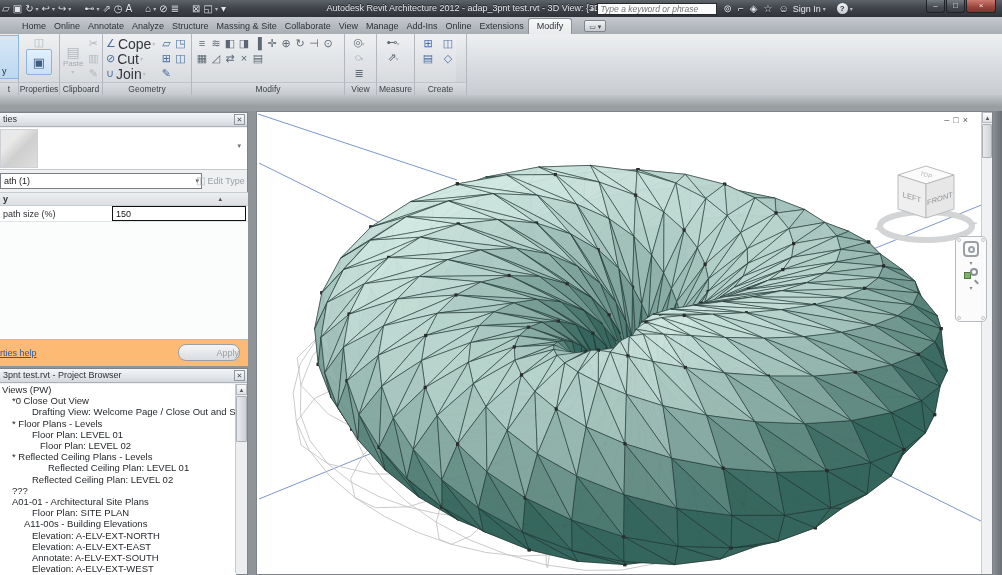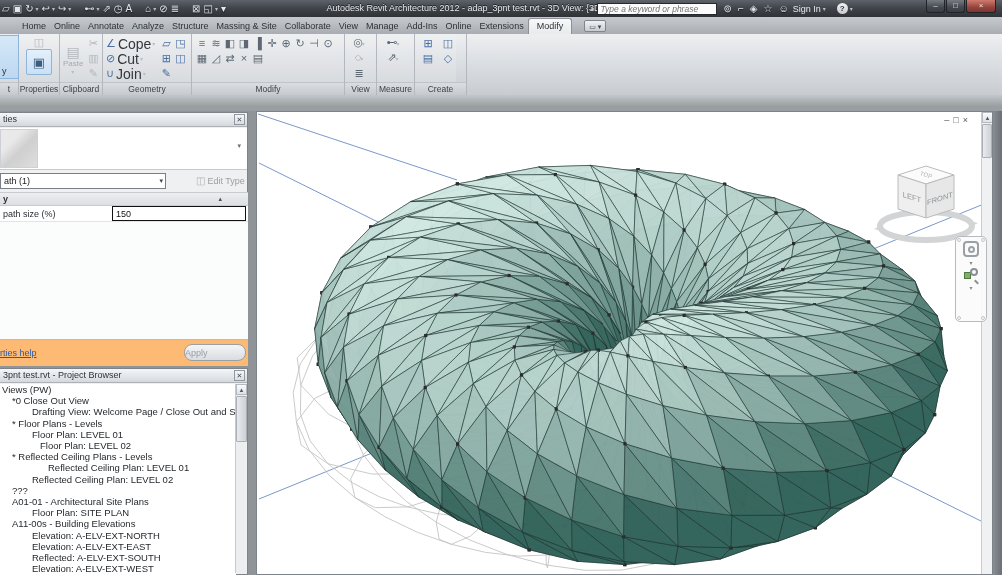--- a/index.html
+++ b/index.html
@@ -52,32 +52,32 @@
 
   
   .palette{background:#eef0f1;border:1px solid #7e838a;border-left:none}
   .pal-title{height:14px;background:linear-gradient(#f4f6f8,#d5d9de);border-bottom:1px solid #adb2b8;font-size:9px;color:#2f3337;padding:1px 3px;position:relative;white-space:nowrap}
   .pal-close{position:absolute;right:2px;top:1px;width:11px;height:11px;border:1px solid #9298a0;background:linear-gradient(#f5f6f8,#dcdfe4);font-size:7px;line-height:10px;text-align:center;color:#4a4f55}
   .props{left:0;top:112px;width:248px;height:253px}
   .preview{position:absolute;left:0;top:15px;width:247px;height:42px;background:#fff;border-bottom:1px solid #c6cacf}
   .thumb{position:absolute;left:0;top:1px;width:38px;height:39px;background:linear-gradient(135deg,#e9e9e9 30%,#cfcfcf 55%,#dedede);border:1px solid #cdd0d4}
   .prev-dd{position:absolute;right:6px;top:14px;font-size:7px;color:#6a6f75}
   .typerow{position:absolute;left:0;top:59px;width:248px;height:18px}
-  .combo{position:absolute;left:0;top:1px;width:166px;height:16px;background:#fff;border:1px solid #7a7f86;font-size:9px;color:#222;padding:2px 3px;white-space:nowrap}
+  .combo{position:absolute;left:0;top:1px;width:202px;height:16px;background:#fff;border:1px solid #7a7f86;font-size:9px;color:#222;padding:2px 3px;white-space:nowrap}
   .combo-dd{position:absolute;right:2px;top:3px;font-size:7px;color:#444}
   .edittype{position:absolute;left:196px;top:2px;display:flex;gap:2px;align-items:center;font-size:9px;color:#9aa0a6}
   .gheader{position:absolute;left:0;top:79px;width:248px;height:14px;background:linear-gradient(#eceef0,#dcdfe3);border-top:1px solid #c8ccd1;border-bottom:1px solid #c8ccd1;font-size:9px;font-weight:bold;color:#2e3236;padding:1px 3px}
   .gh-collapse{position:absolute;right:26px;top:2px;font-size:7px;color:#555;font-weight:normal}
   .proprow{position:absolute;left:0;top:93px;width:248px;height:16px;background:#fff;border-bottom:1px solid #e2e5e8}
   .proplabel{position:absolute;left:3px;top:3px;font-size:9px;color:#2a2e32;white-space:nowrap}
   input.propval{position:absolute;left:112px;top:0px;width:134px;height:15px;border:1px solid #111;font-size:9px;color:#111;padding:1px 3px;font-family:"Liberation Sans",sans-serif;background:#fff}
   .propfill{position:absolute;left:0;top:109px;width:248px;height:117px;background:#fbfcfc}
   .props-bottom{position:absolute;left:0;top:226px;width:248px;height:27px;background:#fdba74;border-top:1px solid #b9bdc3}
   .helplink{position:absolute;left:0px;top:8px;font-size:9px;color:#2a5caa;text-decoration:underline;white-space:nowrap}
-  .applybtn{position:absolute;right:2px;top:4px;width:62px;height:17px;border:1px solid #9aa0a7;border-radius:8px;background:linear-gradient(#f4f5f7,#d9dce0);font-size:9px;color:#9aa0a6;text-align:left;line-height:16px}
+  .applybtn{position:absolute;right:8px;top:4px;width:62px;height:17px;border:1px solid #9aa0a7;border-radius:8px;background:linear-gradient(#f4f5f7,#d9dce0);font-size:9px;color:#9aa0a6;text-align:right;line-height:16px}
 
   .browser{left:0;top:368px;width:248px;height:207px}
   .tree{position:absolute;left:0;top:15px;width:236px;height:191px;background:#fff;overflow:hidden}
   .trow{font-size:9.5px;color:#1f2327;line-height:11.2px;white-space:nowrap}
   .vsb{position:absolute;right:1px;top:15px;width:11px;bottom:1px;background:#eceef0;border-left:1px solid #c6cacf}
   .vsb-btn{width:11px;height:11px;background:linear-gradient(#fafbfc,#dfe2e6);border:1px solid #b6bac0;font-size:6px;color:#555;text-align:center;line-height:10px}
   .vsb-thumb{position:absolute;left:0;width:11px;background:linear-gradient(90deg,#e8eaee,#cdd1d6);border:1px solid #aab0b6;border-radius:1px}
 
   
   .viewport{left:256px;top:111px;width:737px;height:464px;background:#fff;border:1px solid #7e838a;overflow:hidden}
@@ -328,24 +328,24 @@
       <div class="trow" style="padding-left:32px">Drafting View: Welcome Page / Close Out and Save</div>
       <div class="trow" style="padding-left:12px">* Floor Plans - Levels</div>
       <div class="trow" style="padding-left:32px">Floor Plan: LEVEL 01</div>
       <div class="trow" style="padding-left:40px">Floor Plan: LEVEL 02</div>
       <div class="trow" style="padding-left:12px">* Reflected Ceiling Plans - Levels</div>
       <div class="trow" style="padding-left:48px">Reflected Ceiling Plan: LEVEL 01</div>
       <div class="trow" style="padding-left:32px">Reflected Ceiling Plan: LEVEL 02</div>
       <div class="trow" style="padding-left:12px">???</div>
       <div class="trow" style="padding-left:12px">A01-01 - Architectural Site Plans</div>
       <div class="trow" style="padding-left:32px">Floor Plan: SITE PLAN</div>
-      <div class="trow" style="padding-left:12px">A11-00s - Building Elevations</div>
+      <div class="trow" style="padding-left:24px">A11-00s - Building Elevations</div>
       <div class="trow" style="padding-left:32px">Elevation: A-ELV-EXT-NORTH</div>
       <div class="trow" style="padding-left:32px">Elevation: A-ELV-EXT-EAST</div>
-      <div class="trow" style="padding-left:32px">Reflected: A-ELV-EXT-SOUTH</div>
+      <div class="trow" style="padding-left:32px">Annotate: A-ELV-EXT-SOUTH</div>
       <div class="trow" style="padding-left:32px">Elevation: A-ELV-EXT-WEST</div>
     </div>
   <div class="vsb">
     <div class="vsb-btn">▲</div>
     <div class="vsb-thumb" style="top:12px;height:46px"></div>
   </div>
 </div>
 
 <div class="abs viewport">
   <svg id="scene" width="735" height="462">

